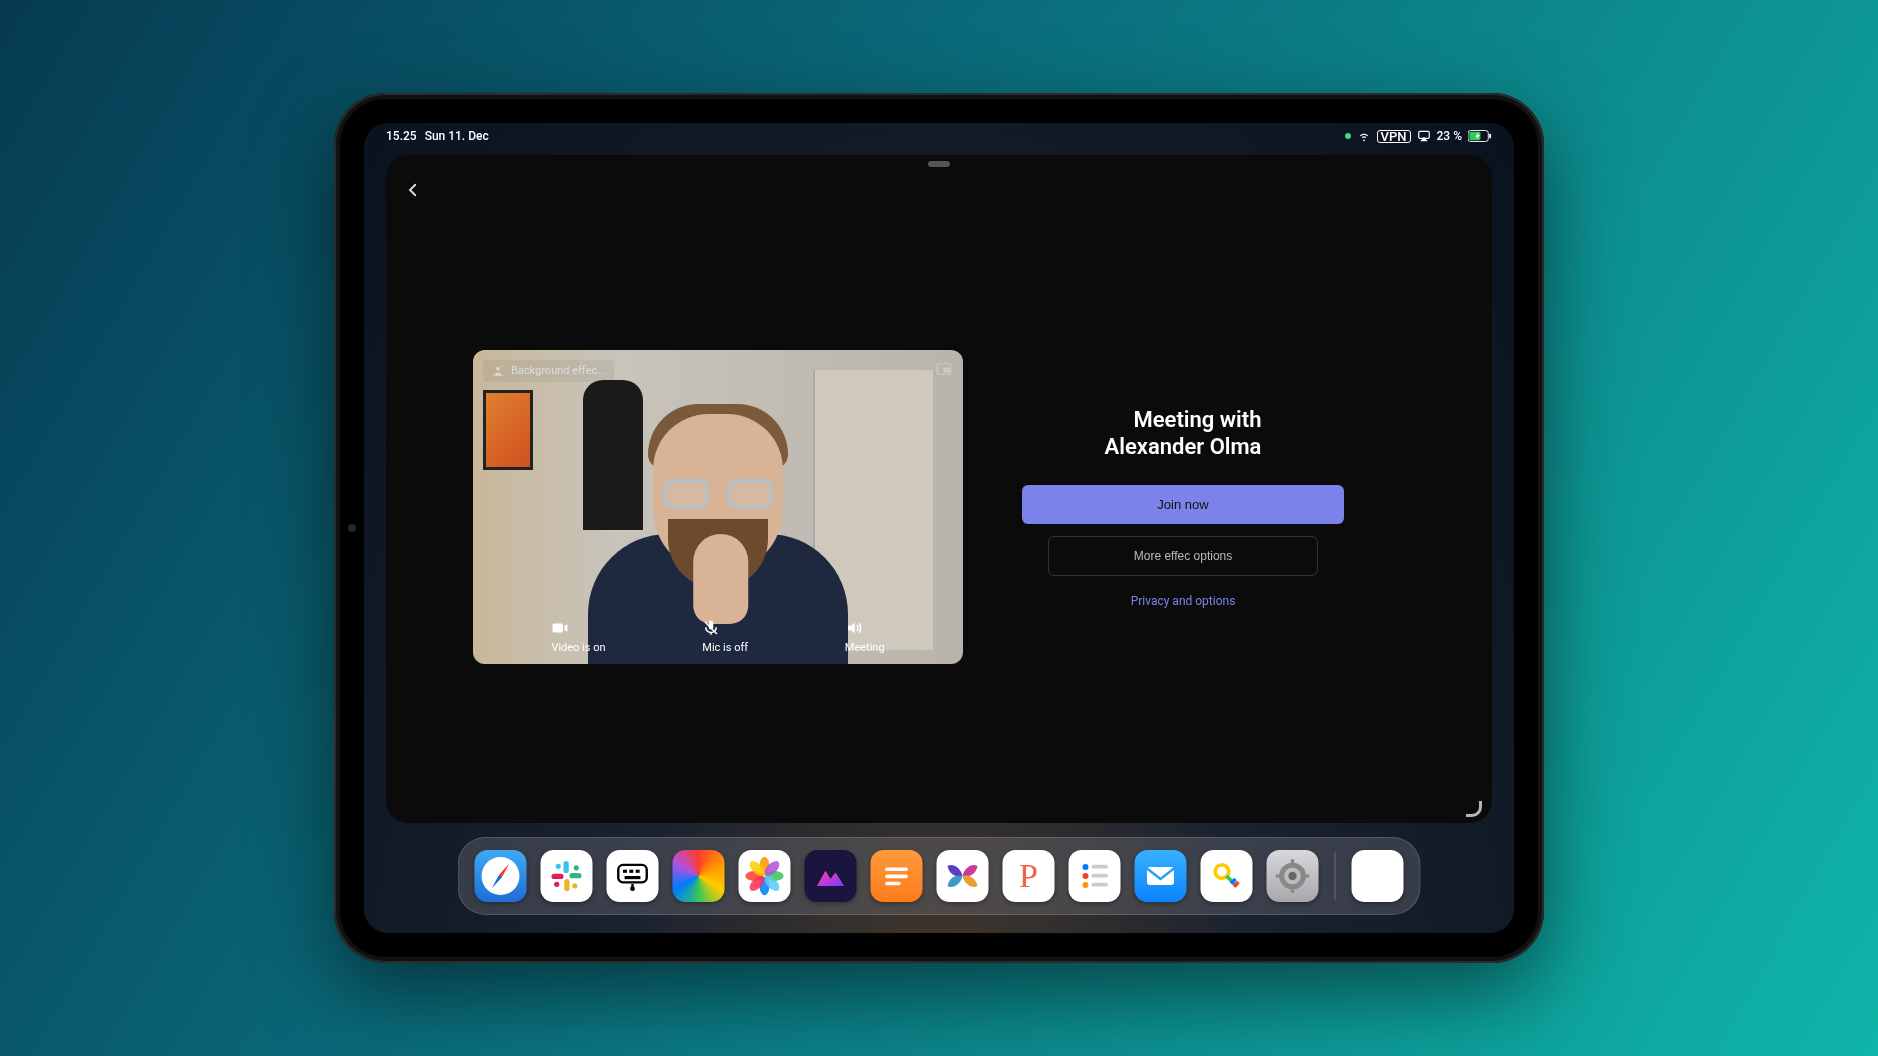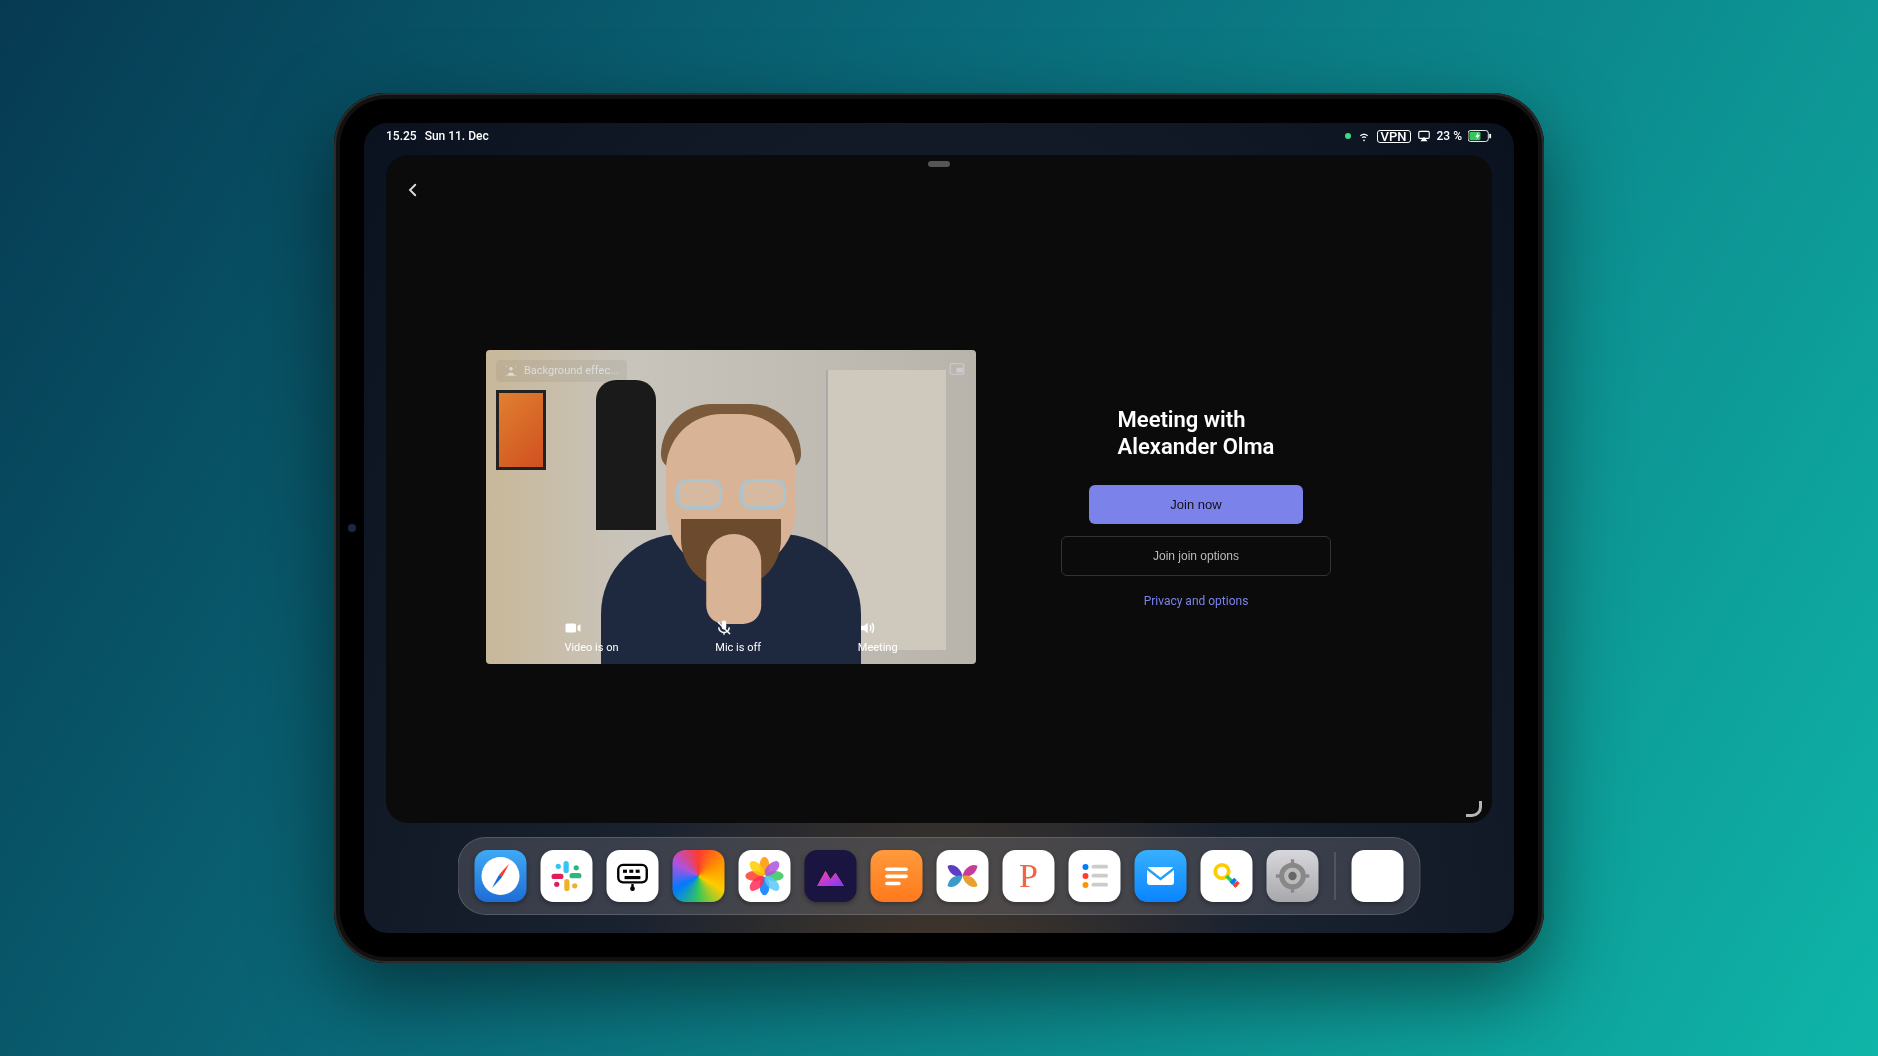--- a/index.html
+++ b/index.html
@@ -110,24 +110,24 @@
     align-items: center;
     padding: 20px 40px 40px 40px;
     gap: 60px;
   }
 
   
   .video-preview {
     width: 490px;
     height: 314px;
     background: linear-gradient(160deg, #4a4640 0%, #2a2a2a 100%);
-    border-radius: 4px;
+    border-radius: 12px;
     position: relative;
     overflow: hidden;
-    margin-left: 60px;
+    margin-left: 47px;
   }
   .preview-overlay-top {
     position: absolute;
     top: 10px; left: 10px;
     display: flex;
     align-items: center;
     gap: 6px;
     color: #ddd;
     font-size: 11px;
     background: rgba(0,0,0,0.05);
@@ -229,27 +229,27 @@
     display:flex;
     flex-direction:column;
     align-items:center;
     justify-content:center;
     color:#fff;
     max-width:320px;
   }
   .meeting-title {
     font-size: 22px;
     font-weight:600;
-    text-align:left;
+    text-align:right;
     line-height:1.25;
     margin-bottom: 24px;
     white-space: pre-line;
   }
   .join-now-btn {
-    width: 214px;
+    width: 322px;
     background: #7b83eb;
     color:#111;
     font-weight:500;
     font-size:13px;
     padding: 12px;
     border:none;
     border-radius:6px;
     cursor:pointer;
     margin-bottom:12px;
   }
@@ -432,21 +432,21 @@
                 </svg>
               <span>Meeting</span>
             </div>
           </div>
         </div>
 
         <div class="join-panel">
           <div class="meeting-title">Meeting with
 Alexander Olma</div>
           <button class="join-now-btn">Join now</button>
-          <button class="more-options-btn">Join join options</button>
+          <button class="more-options-btn">More effec options</button>
           <a class="privacy-link">Privacy and options</a>
         </div>
       </div>
       <div class="resize-handle"></div>
     </div>
 
     <div class="dock">
       <div class="dock-icon icon-safari"></div>
       <div class="dock-icon icon-slack">
         <svg class="slack-svg" viewBox="0 0 48 48">

